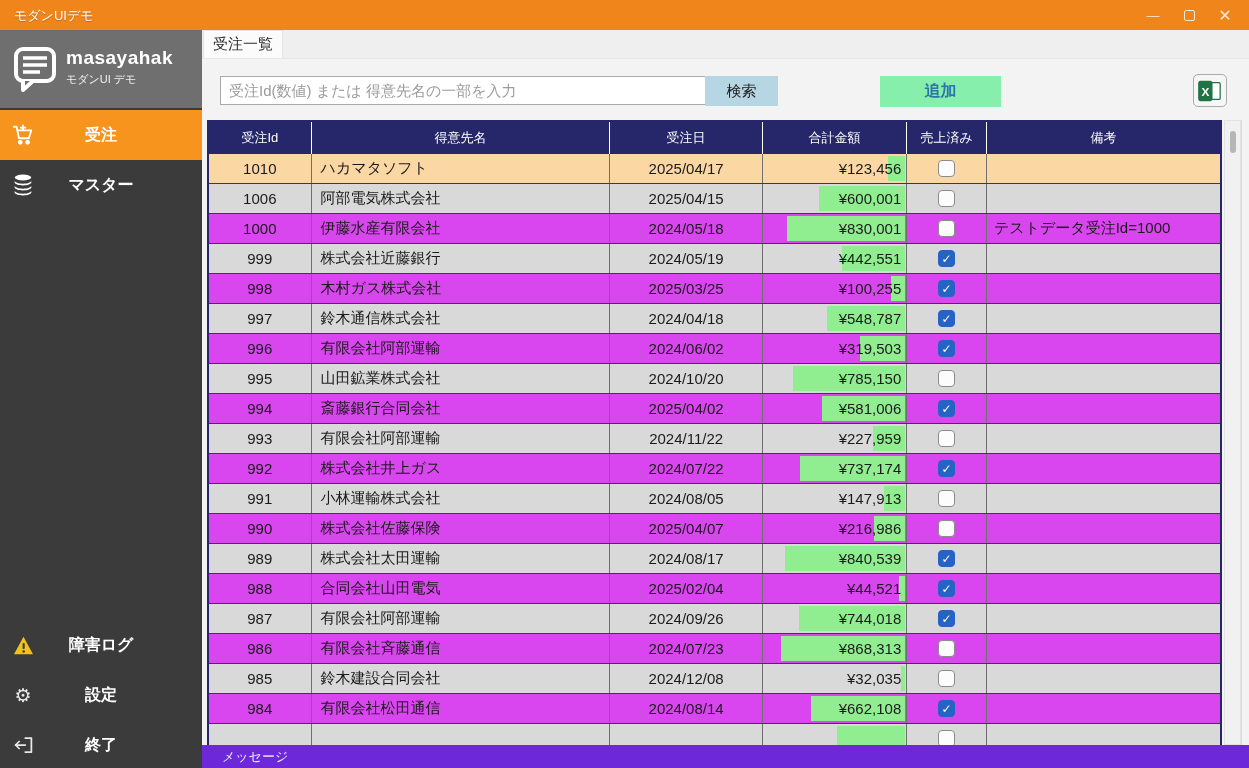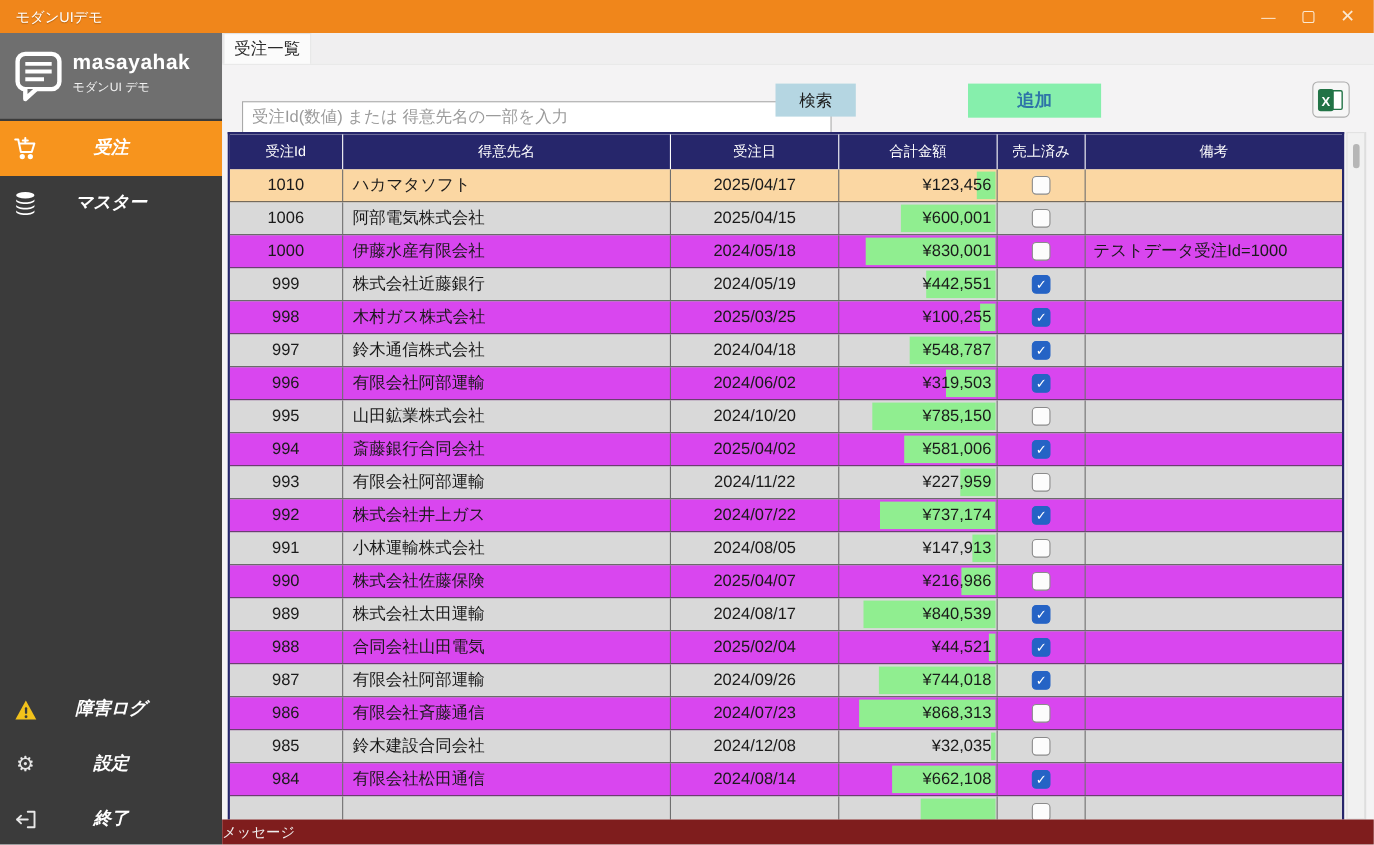--- a/index.html
+++ b/index.html
@@ -14,32 +14,32 @@
   .winbtn { width:36px; height:30px; display:flex; align-items:center; justify-content:center; color:#fbe9d2; font-size:13px; cursor:default; }
   .maxbox { width:11px; height:11px; border:1.5px solid #fbe9d2; border-radius:2px; }
 
   
   .sidebar { position:absolute; left:0; top:30px; width:202px; height:738px; background:#3B3B3B; }
   .logoband { position:absolute; left:0; top:0; width:100%; height:78px; background:#6F6F6F; }
   .logoicon { position:absolute; left:13px; top:15px; }
   .logotext { position:absolute; left:66px; top:17px; color:#fff; }
   .logotext .t1 { font-size:19px; font-weight:bold; letter-spacing:.5px; }
   .logotext .t2 { font-size:11px; margin-top:3px; color:#f2f2f2; }
-  .navitem { position:absolute; left:0; width:100%; height:50px; color:#fff; font-size:16px; font-weight:bold;font-style:italic; }
+  .navitem { position:absolute; left:0; width:100%; height:50px; color:#fff; font-size:16px; font-weight:bold; }
   .navitem .ico { position:absolute; left:12px; top:50%; transform:translateY(-50%); width:22px; height:22px; display:flex; align-items:center; justify-content:center; }
   .navitem .lbl { position:absolute; left:0; right:0; top:50%; transform:translateY(-50%); text-align:center; }
   .navitem.active { background:#F7941D; }
   .gearglyph { font-size:19px; color:#e8e8e8; line-height:1; }
 
   
   .main { position:absolute; left:202px; top:30px; width:1047px; height:738px; background:#f0eff0; }
   .tab { position:absolute; left:1px; top:0; width:80px; height:28px; background:#fbfbfb; border:1px solid #e3e3e3; border-bottom:none; font-size:15px; color:#2a2a2a; display:flex; align-items:center; justify-content:center; }
   .tabrest { position:absolute; left:0; top:28px; width:100%; height:687px; background:#f4f3f4; border-top:1px solid #e8e8e8; }
 
-  .searchbox { position:absolute; left:18px; top:46px; width:536px; height:29px; border:1px solid #a9a9a9; background:#fff; font-size:15px; color:#333; padding:0 8px; font-family:inherit;margin-top:16px; }
+  .searchbox { position:absolute; left:18px; top:46px; width:536px; height:29px; border:1px solid #a9a9a9; background:#fff; font-size:15px; color:#333; padding:0 8px; font-family:inherit; }
   .searchbox::placeholder { color:#9b9b9b; opacity:1; }
   .btn-search { position:absolute; left:503px; top:46px; width:73px; height:30px; background:#B5D6E2; border:none; font-size:15px; color:#1c1c1c; font-family:inherit; }
   .btn-add { position:absolute; left:678px; top:46px; width:121px; height:31px; background:#86efac; border:none; font-size:16px; color:#2E74A8; font-weight:bold; font-family:inherit; }
   .btn-excel { position:absolute; left:991px; top:44px; width:34px; height:33px; background:#f6f6f6; border:1px solid #ababab; border-radius:5px; display:flex; align-items:center; justify-content:center; }
 
   
   .tablewrap { position:absolute; left:5px; top:90px; width:1015px; height:625px; overflow:hidden; border-left:2px solid #26266B; border-right:2px solid #26266B; border-top:2px solid #26266B; background:#fff; }
   .thead { display:flex; height:32px; background:#26266B; color:#fff; font-size:13px; }
   .th { display:flex; align-items:center; justify-content:center; border-right:1px solid #fdfdfd; height:100%; }
   .th:last-child { border-right:none; }
@@ -58,21 +58,21 @@
   .bar { position:absolute; right:1px; top:2px; bottom:2px; background:#90EE90; }
   .amt { position:relative; z-index:1; }
   .cb { width:17px; height:17px; border:1.5px solid #8b8b8b; border-radius:4px; background:#fcfcfc; display:flex; align-items:center; justify-content:center; }
   .cb.on { background:#2563C5; border-color:#2563C5; color:#fff; font-size:12px; font-weight:bold; }
   .cb.on::after { content:"✓"; line-height:1; }
 
   .vscroll { position:absolute; left:1022px; top:90px; width:17px; height:625px; background:#f1f1f1; border:1px solid #e2e2e2; }
   .vthumb { position:absolute; left:5px; top:10px; width:6px; height:22px; background:#b6b6b6; border-radius:3px; }
   .edgeline { position:absolute; left:1039px; top:90px; width:1px; height:625px; background:#dcdcdc; }
 
-  .statusbar { position:absolute; left:0; bottom:0; width:100%; height:23px; background:#7f1d1d; color:#efefef; font-size:13px; display:flex; align-items:center; }
+  .statusbar { position:absolute; left:0; bottom:0; width:100%; height:23px; background:#6d28d9; color:#efefef; font-size:13px; display:flex; align-items:center; padding-left:20px; }
 </style>
 </head>
 <body>
 
 <div class="window">
 
   <div class="titlebar">
     <span class="title">モダンUIデモ</span>
     <div class="winbtns">
       <div class="winbtn">—</div>

